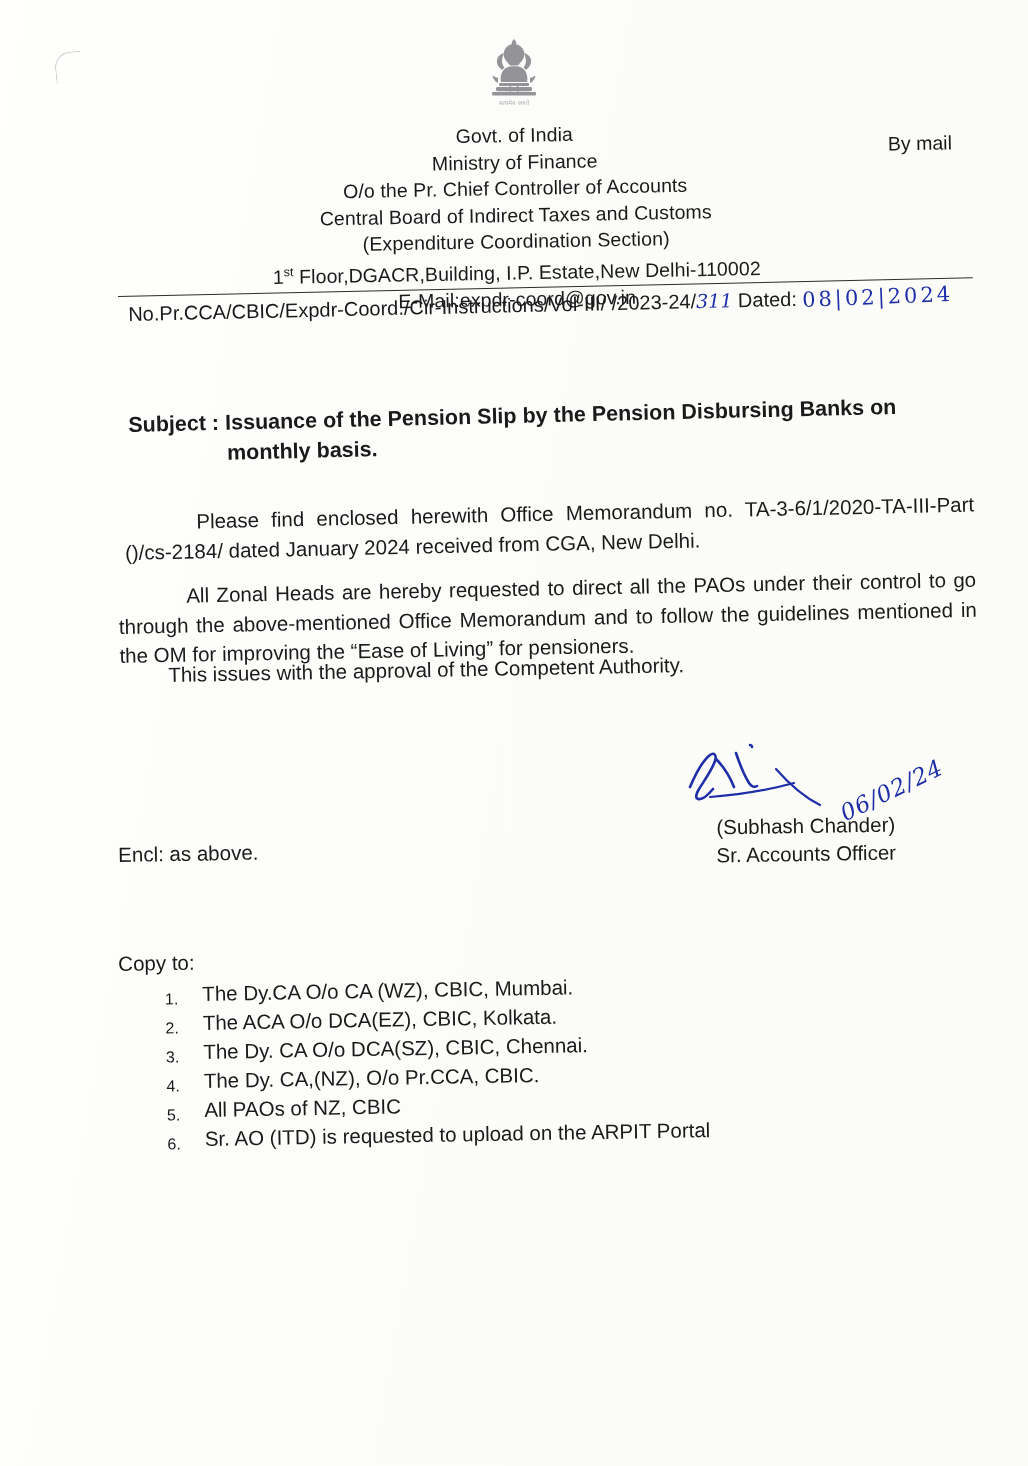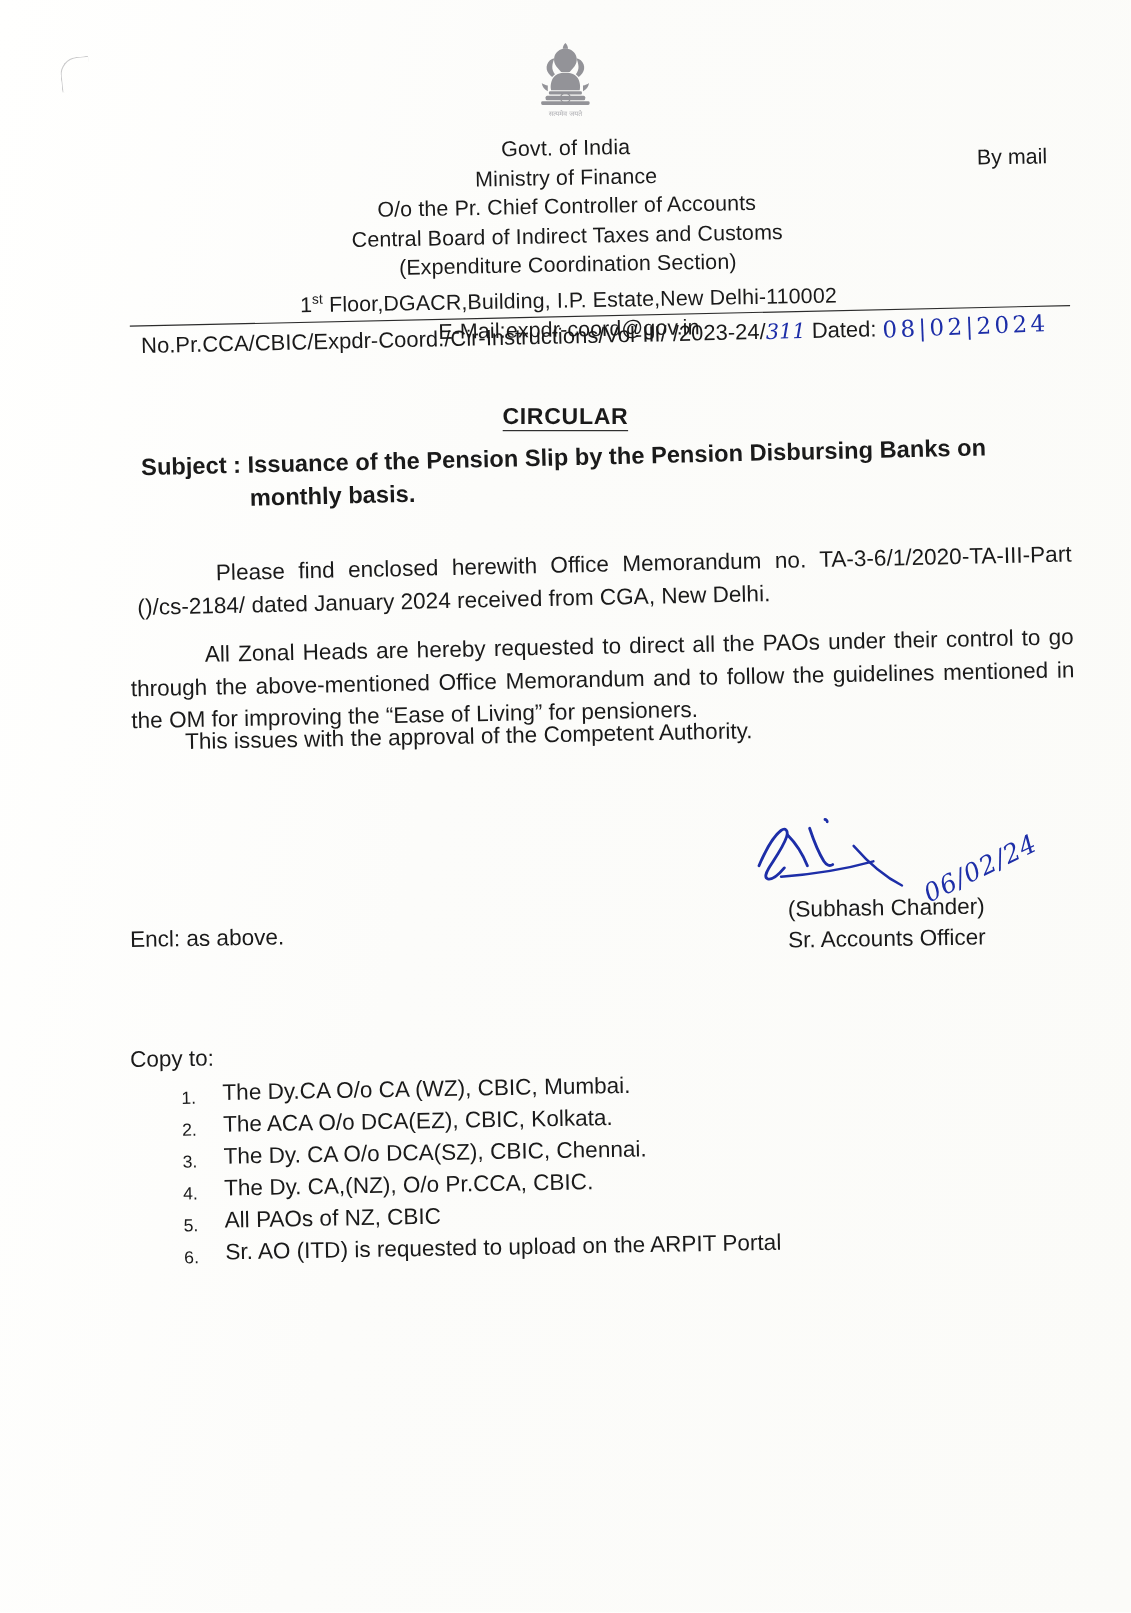--- a/index.html
+++ b/index.html
@@ -301,21 +301,20 @@
     </div>
 
     <div class="ref-rule"></div>
 
     <div class="ref-line">
       <span>No.Pr.CCA/CBIC/Expdr-Coord./Cir-Instructions/Vol-III/ /2023-24/</span><span class="ink ink-sm">311</span>
       <span>Dated:</span>
       <span class="hand-date">08|02|2024</span>
     </div>
 
-    <div class="circular"><span>CIRCULAR</span></div>
 
     <div class="subject">
       <span>Subject :</span>
       <span>Issuance of the Pension Slip by the Pension Disbursing Banks on</span>
       <span class="sub-l2">monthly basis.</span>
     </div>
 
     <div class="para p1"><span class="indent"></span><span>Please find enclosed herewith Office Memorandum no. TA-3-6/1/2020-TA-III-Part ()/cs-2184/ dated January 2024 received from CGA, New Delhi.</span></div>
     <div class="para p2"><span class="indent"></span><span>All Zonal Heads are hereby requested to direct all the PAOs under their control to go through the above-mentioned Office Memorandum and to follow the guidelines mentioned in the OM for improving the “Ease of Living” for pensioners.</span></div>
     <div class="para p3">This issues with the approval of the Competent Authority.</div>

